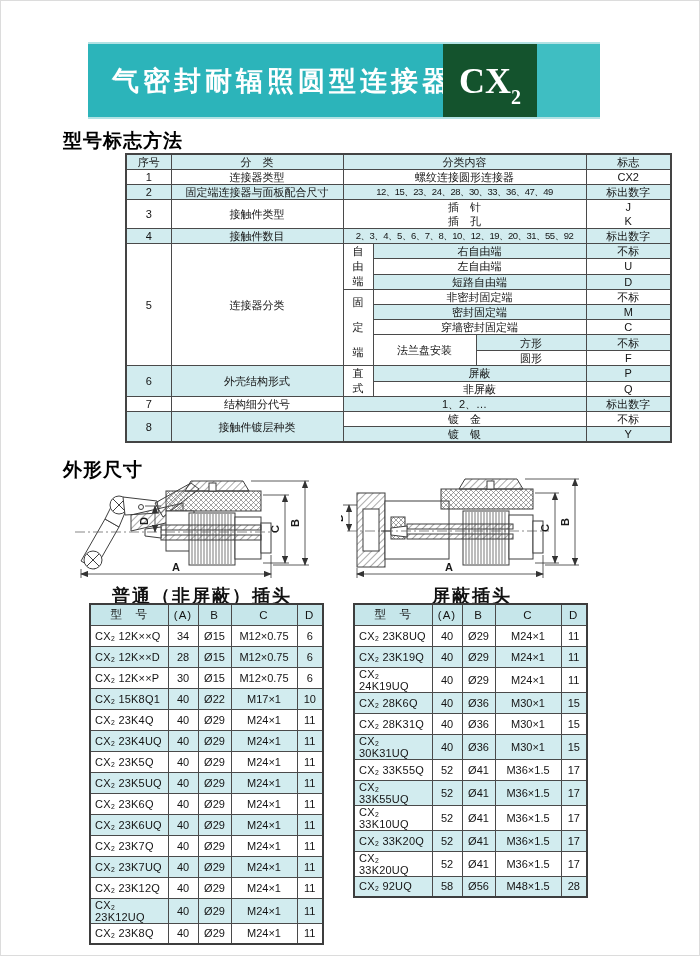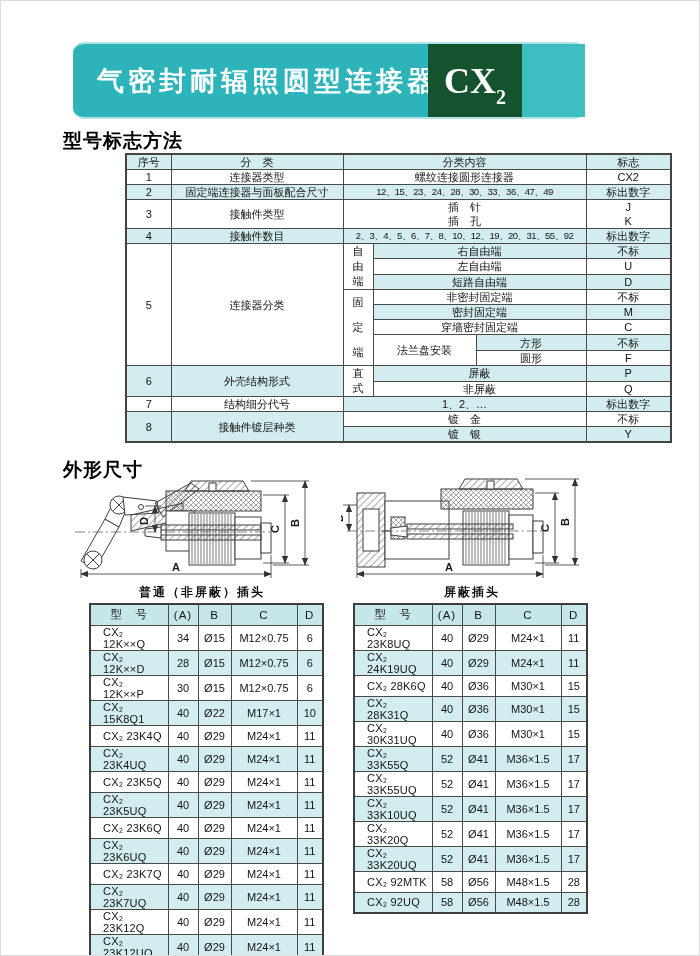--- a/index.html
+++ b/index.html
@@ -4,22 +4,22 @@
 <style>
   * { margin:0; padding:0; box-sizing:border-box; }
   html,body { background:#fff; }
   .page {
     position:relative; width:700px; height:956px; margin:0 auto;
     background:#fff; border:1px solid #dcdcdc; overflow:hidden;
     font-family:"Liberation Sans", sans-serif; color:#111;
   }
   
   .banner {
-    position:absolute; left:72px; top:41px; width:512px; height:77px;
-    background:#2cb4ba; border-top:2px solid #b2e2e4; border-bottom:2px solid #b2e2e4;border-radius:11px;
+    position:absolute; left:87px; top:41px; width:512px; height:77px;
+    background:#2cb4ba; border-top:2px solid #b2e2e4; border-bottom:2px solid #b2e2e4;
   }
   .banner-title {
     position:absolute; left:24px; top:0; height:100%; display:flex; align-items:center;
     color:#fff; font-size:27px; font-weight:bold; letter-spacing:4px; white-space:nowrap;
   }
   .code-badge {
     position:absolute; left:355px; top:0; width:94px; height:100%;
     background:#14532d; display:flex; align-items:center; justify-content:center;
     color:#fff; font-family:"Liberation Serif", serif; font-weight:bold;
   }
@@ -36,37 +36,37 @@
   .mt td {
     border:1px solid #4a4a4a; font-size:11px; text-align:center;
     padding:0 2px; height:15px; line-height:14px; white-space:pre-line; color:#141414;
   }
   .mt td.teal { background:#d2ecef; }
   .mt td.sm { font-size:9.5px; letter-spacing:-0.5px; white-space:nowrap; }
   .mt td.vert { padding:0; }
   
   .drawing { position:absolute; top:474px; }
   #dw-left { left:70px; } #dw-right { left:340px; }
-  .caption { position:absolute; top:583px; width:258px; text-align:center; font-size:12px; font-weight:bold; color:#111; letter-spacing:2px; }
+  .caption { position:absolute; top:583px; width:258px; text-align:center; font-size:18px; font-weight:bold; color:#111; letter-spacing:2px; }
   #cap-left { left:72px; } #cap-right { left:342px; }
   svg text.dim { font-family:"Liberation Sans",sans-serif; font-size:11px; font-weight:bold; fill:#1a1a1a; }
   
   .spec-wrap { position:absolute; top:602px; }
   #spec-left { left:88px; } #spec-right { left:352px; }
   .spec { border:2px solid #3d3d3d; }
   .spec th {
     border:1px solid #4a4a4a; background:#c6e6ea; font-size:11.5px; font-weight:normal;
     height:21px; padding:0 2px; letter-spacing:1px; color:#141414;margin-top:29px;
   }
   .spec td {
     border:1px solid #4a4a4a; font-size:11px; text-align:center; height:21px;
     padding:0 2px; color:#141414;
   }
   .spec tbody tr:nth-child(even) td { background:#d2ecef; }
-  .spec td.model { text-align:left; padding-left:12px; letter-spacing:0.2px; }
+  .spec td.model { text-align:left; padding-left:4px; letter-spacing:0.2px; }
 </style>
 </head>
 <body>
 
 <div class="page">
 
   <div class="banner">
     <div class="banner-title">气密封耐辐照圆型连接器</div>
     <div class="banner-right-seg"></div>
     <div class="code-badge">
@@ -494,20 +494,27 @@
         </thead>
       <tbody>
           <tr>
             <td class="model">CX₂ 23K8UQ</td>
             <td>40</td>
             <td>Ø29</td>
             <td>M24×1</td>
             <td>11</td>
           </tr>
           <tr>
+            <td class="model">CX₂ 23K19Q</td>
+            <td>40</td>
+            <td>Ø29</td>
+            <td>M24×1</td>
+            <td>11</td>
+          </tr>
+          <tr>
             <td class="model">CX₂ 24K19UQ</td>
             <td>40</td>
             <td>Ø29</td>
             <td>M24×1</td>
             <td>11</td>
           </tr>
           <tr>
             <td class="model">CX₂ 28K6Q</td>
             <td>40</td>
             <td>Ø36</td>
@@ -557,27 +564,20 @@
             <td>17</td>
           </tr>
           <tr>
             <td class="model">CX₂ 33K20UQ</td>
             <td>52</td>
             <td>Ø41</td>
             <td>M36×1.5</td>
             <td>17</td>
           </tr>
           <tr>
-            <td class="model">CX₂ 92MTK</td>
-            <td>58</td>
-            <td>Ø56</td>
-            <td>M48×1.5</td>
-            <td>28</td>
-          </tr>
-          <tr>
             <td class="model">CX₂ 92UQ</td>
             <td>58</td>
             <td>Ø56</td>
             <td>M48×1.5</td>
             <td>28</td>
           </tr>
         </tbody>
     </table>
   </div>
 

